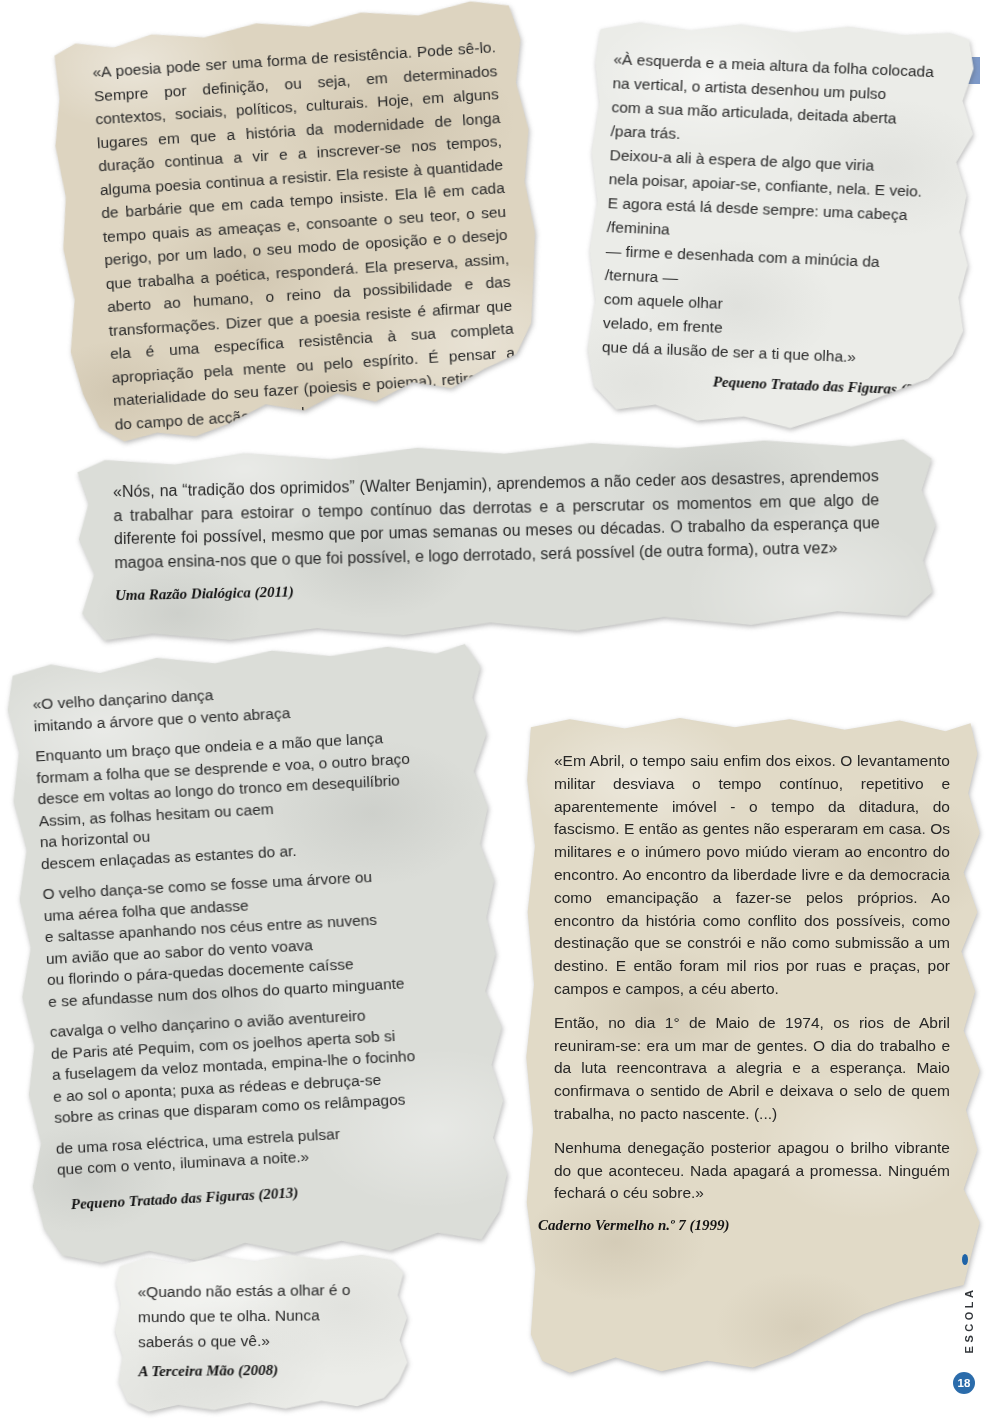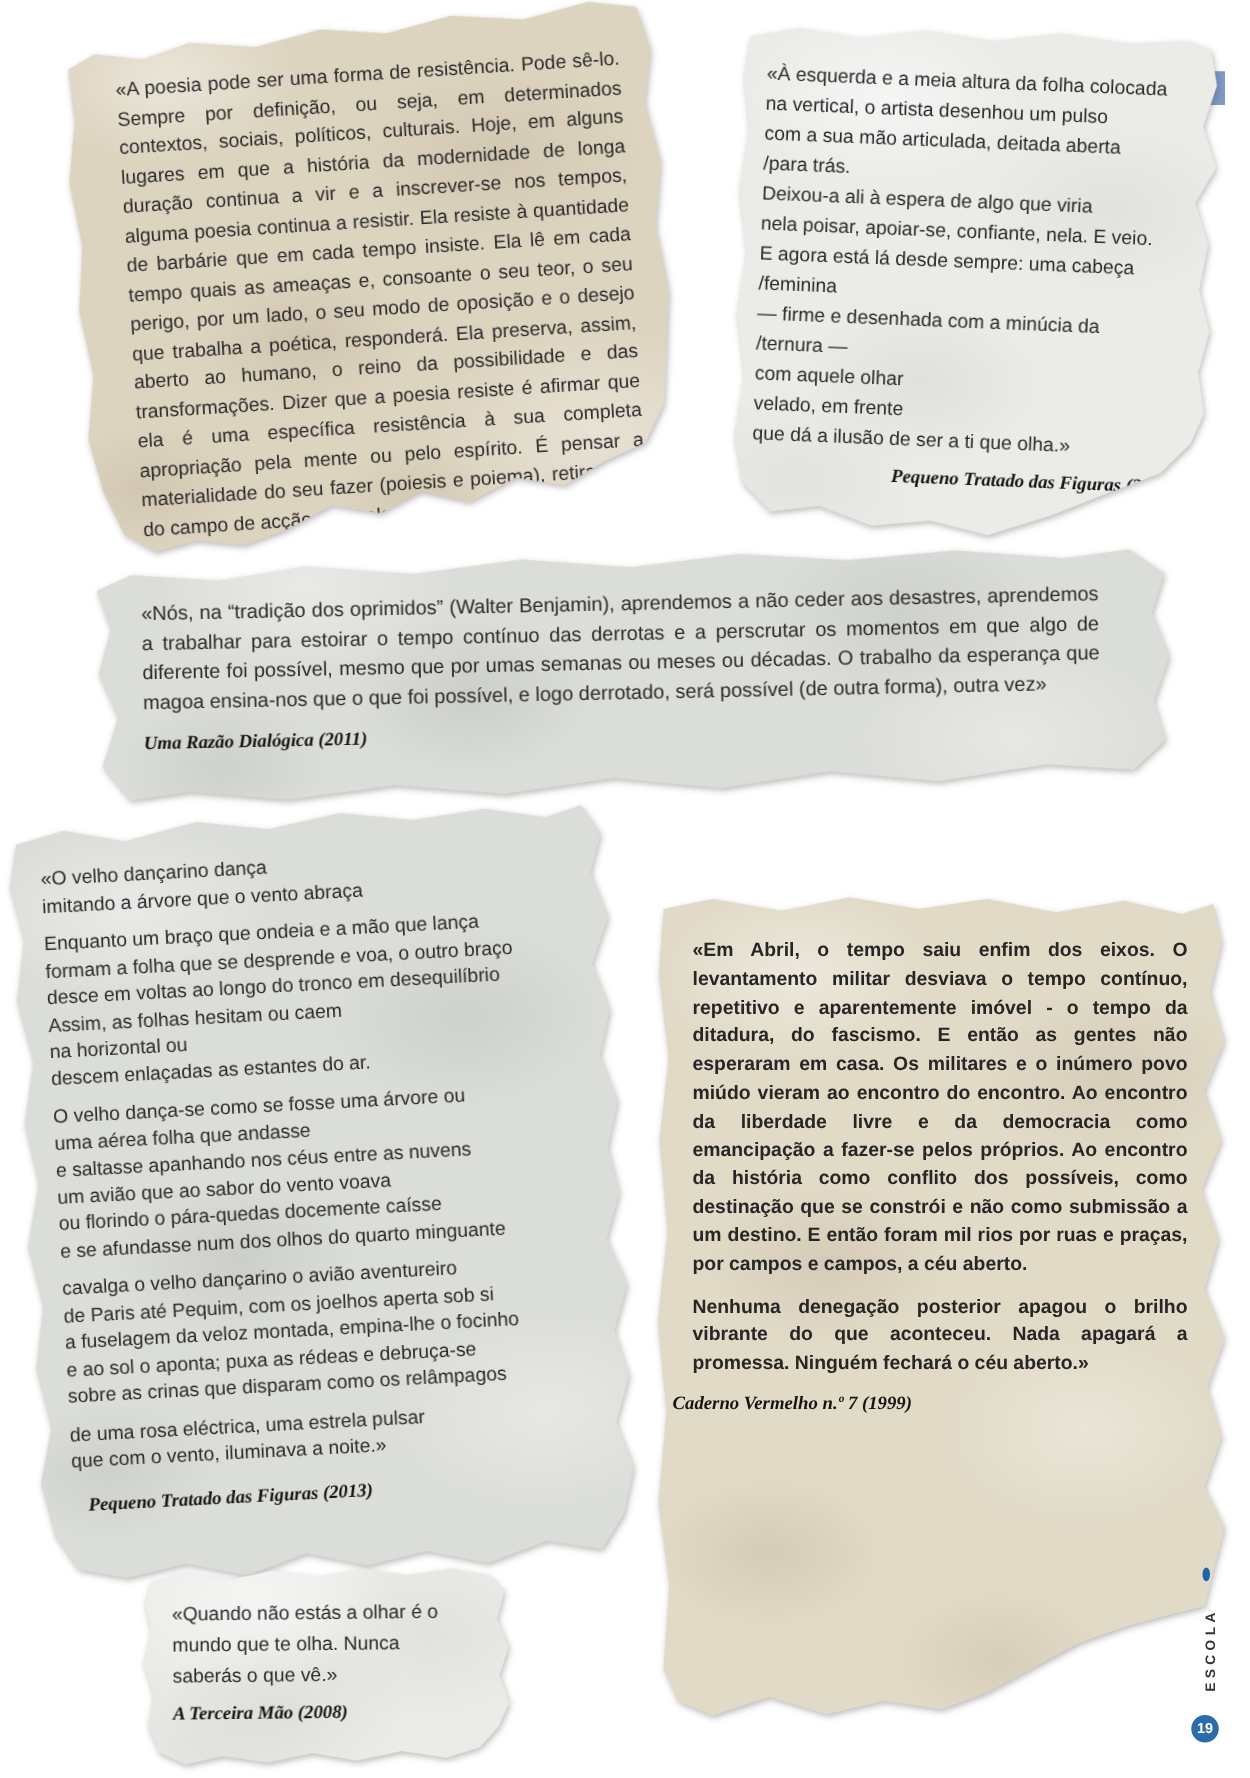--- a/index.html
+++ b/index.html
@@ -50,21 +50,21 @@
   .p3{left:72px;top:440px;width:868px;height:196px;transform:rotate(-1.2deg);}
   .p4{left:18px;top:648px;width:482px;height:612px;transform:rotate(-3deg);}
   .p5{left:524px;top:714px;width:458px;height:660px;}
   .p6{left:112px;top:1252px;width:298px;height:160px;transform:rotate(-.6deg);}
 
   
   .quote-just{text-align:justify;color:#2a2a2a;}
   .p1 .quote-just{padding:46px 30px 0 44px;font-size:15.5px;line-height:23.5px;}
   .p3 .quote-just{padding:32px 60px 0 42px;font-size:16px;line-height:23.5px;}
   .p5 .inner{padding:36px 32px 0 30px;font-size:15.5px;line-height:22.8px;text-align:justify;}
-  .p5 .qpara{margin:0 0 11px 0;font-weight:bold;}
+  .p5 .qpara{margin:0 0 11px 0;}
   .qlines{color:#2a2a2a;}
   .p2 .qlines{padding:34px 8px 0 22px;font-size:15.5px;line-height:24px;}
   .p4 .qlines{padding:34px 8px 0 28px;font-size:15.5px;line-height:21.5px;}
   .p6 .qlines{padding:26px 10px 0 26px;font-size:15.5px;line-height:25px;}
   .qline{white-space:nowrap;}
   .stanza-gap{height:9px;}
   .attr{font-family:"Liberation Serif",serif;font-style:italic;font-weight:bold;
         font-size:15px;color:#141414;}
   .p1 .attr{margin:15px 0 0 52px;}
   .p2 .attr{margin:10px 26px 0 0;text-align:right;}
@@ -159,34 +159,35 @@
           <div class="qline">que com o vento, iluminava a noite.»</div>
         </div>
       <div class="attr">Pequeno Tratado das Figuras (2013)</div>
     </div>
   </div>
 
   <div class="paper-wrap p5">
     <div class="paper beige2">
       <div class="inner">
           <p class="qpara">«Em Abril, o tempo saiu enfim dos eixos. O levantamento militar desviava o tempo contínuo, repetitivo e aparentemente imóvel - o tempo da ditadura, do fascismo. E então as gentes não esperaram em casa. Os militares e o inúmero povo miúdo vieram ao encontro do encontro. Ao encontro da liberdade livre e da democracia como emancipação a fazer-se pelos próprios. Ao encontro da história como conflito dos possíveis, como destinação que se constrói e não como submissão a um destino. E então foram mil rios por ruas e praças, por campos e campos, a céu aberto.</p>
-          <p class="qpara">Nenhuma denegação posterior apagou o brilho vibrante do que aconteceu. Nada apagará a promessa. Ninguém fechará o céu aberto.»</p>
+          <p class="qpara">Então, no dia 1° de Maio de 1974, os rios de Abril reuniram-se: era um mar de gentes. O dia do trabalho e da luta reencontrava a alegria e a esperança. Maio confirmava o sentido de Abril e deixava o selo de quem trabalha, no pacto nascente. (...)</p>
+          <p class="qpara">Nenhuma denegação posterior apagou o brilho vibrante do que aconteceu. Nada apagará a promessa. Ninguém fechará o céu sobre.»</p>
         </div>
       <div class="attr">Caderno Vermelho n.º 7 (1999)</div>
     </div>
   </div>
 
   <div class="paper-wrap p6">
     <div class="paper offwhite">
       <div class="qlines">
           <div class="qline">«Quando não estás a olhar é o</div>
           <div class="qline">mundo que te olha. Nunca</div>
           <div class="qline">saberás o que vê.»</div>
         </div>
       <div class="attr">A Terceira Mão (2008)</div>
     </div>
   </div>
 
   <div class="ink-dot"></div>
 
-  <div class="page-badge">19</div>
+  <div class="page-badge">18</div>
 
 </div>
 
 </body></html>

